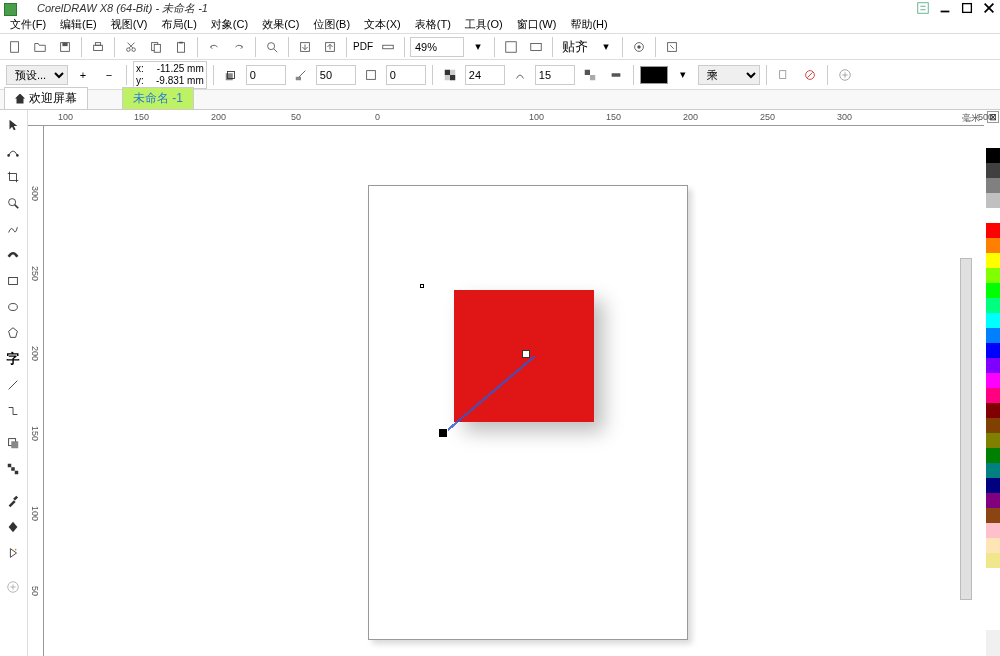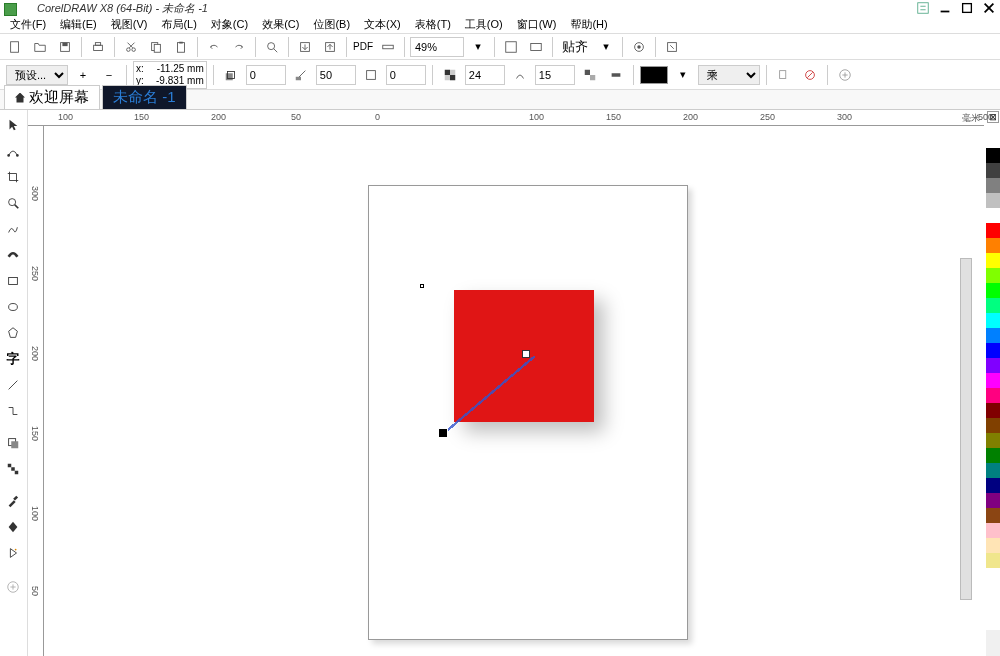--- a/index.html
+++ b/index.html
@@ -23,22 +23,22 @@
 
 .property-bar { height: 30px; background: #fff; display: flex; align-items: center; padding: 2px 6px; gap: 4px; border-bottom: 1px solid #ddd; }
 .preset-combo { width: 62px; height: 20px; border: 1px solid #ccc; font-size: 11px; padding: 0 4px; }
 .coord-group { display: flex; flex-direction: column; gap: 0; border: 1px solid #ccc; padding: 1px 2px; }
 .coord-row { display: flex; align-items: center; gap: 2px; font-size: 10px; }
 .coord-row input { width: 58px; height: 12px; border: none; font-size: 10px; text-align: right; }
 .small-input { width: 40px; height: 20px; border: 1px solid #ccc; font-size: 11px; padding: 0 3px; }
 .color-swatch { width: 28px; height: 18px; background: #000; border: 1px solid #999; }
 
 .tab-bar { height: 20px; background: #f8f8f8; display: flex; align-items: end; padding: 0 4px; border-bottom: 1px solid #ccc; position: relative; }
-.tab { padding: 2px 10px; font-size: 15px; background: #fff; border: 1px solid #ccc; border-bottom: none; margin-right: 2px; cursor: pointer; display: flex; align-items: center; gap: 4px; }
-.tab.active { background: #0f172a; color: #2a7dd6; }
+.tab { padding: 2px 10px; font-size: 12px; background: #fff; border: 1px solid #ccc; border-bottom: none; margin-right: 2px; cursor: pointer; display: flex; align-items: center; gap: 4px; }
+.tab.active { background: #bef264; color: #2a7dd6; margin-left: 32px; }
 .home-icon { width: 10px; height: 10px; background: #333; clip-path: polygon(50% 0, 100% 50%, 85% 50%, 85% 100%, 15% 100%, 15% 50%, 0 50%); }
 
 .main-area { display: flex; height: 582px; position: relative; }
 .left-toolbox { width: 28px; background: #fff; display: flex; flex-direction: column; padding: 2px 0; gap: 0; border-right: 1px solid #ddd; }
 .tool-btn { width: 26px; height: 26px; display: flex; align-items: center; justify-content: center; cursor: pointer; }
 
 .ruler-h { position: absolute; left: 28px; top: 0; right: 16px; height: 16px; background: #fff; border-bottom: 1px solid #999; z-index: 5; }
 .ruler-v { position: absolute; left: 28px; top: 16px; width: 16px; bottom: 20px; background: #fff; border-right: 1px solid #999; z-index: 5; }
 .ruler-h .tick { position: absolute; top: 2px; font-size: 9px; color: #555; }
 .ruler-v .tick { position: absolute; left: 2px; font-size: 9px; color: #555; writing-mode: vertical-rl; }

